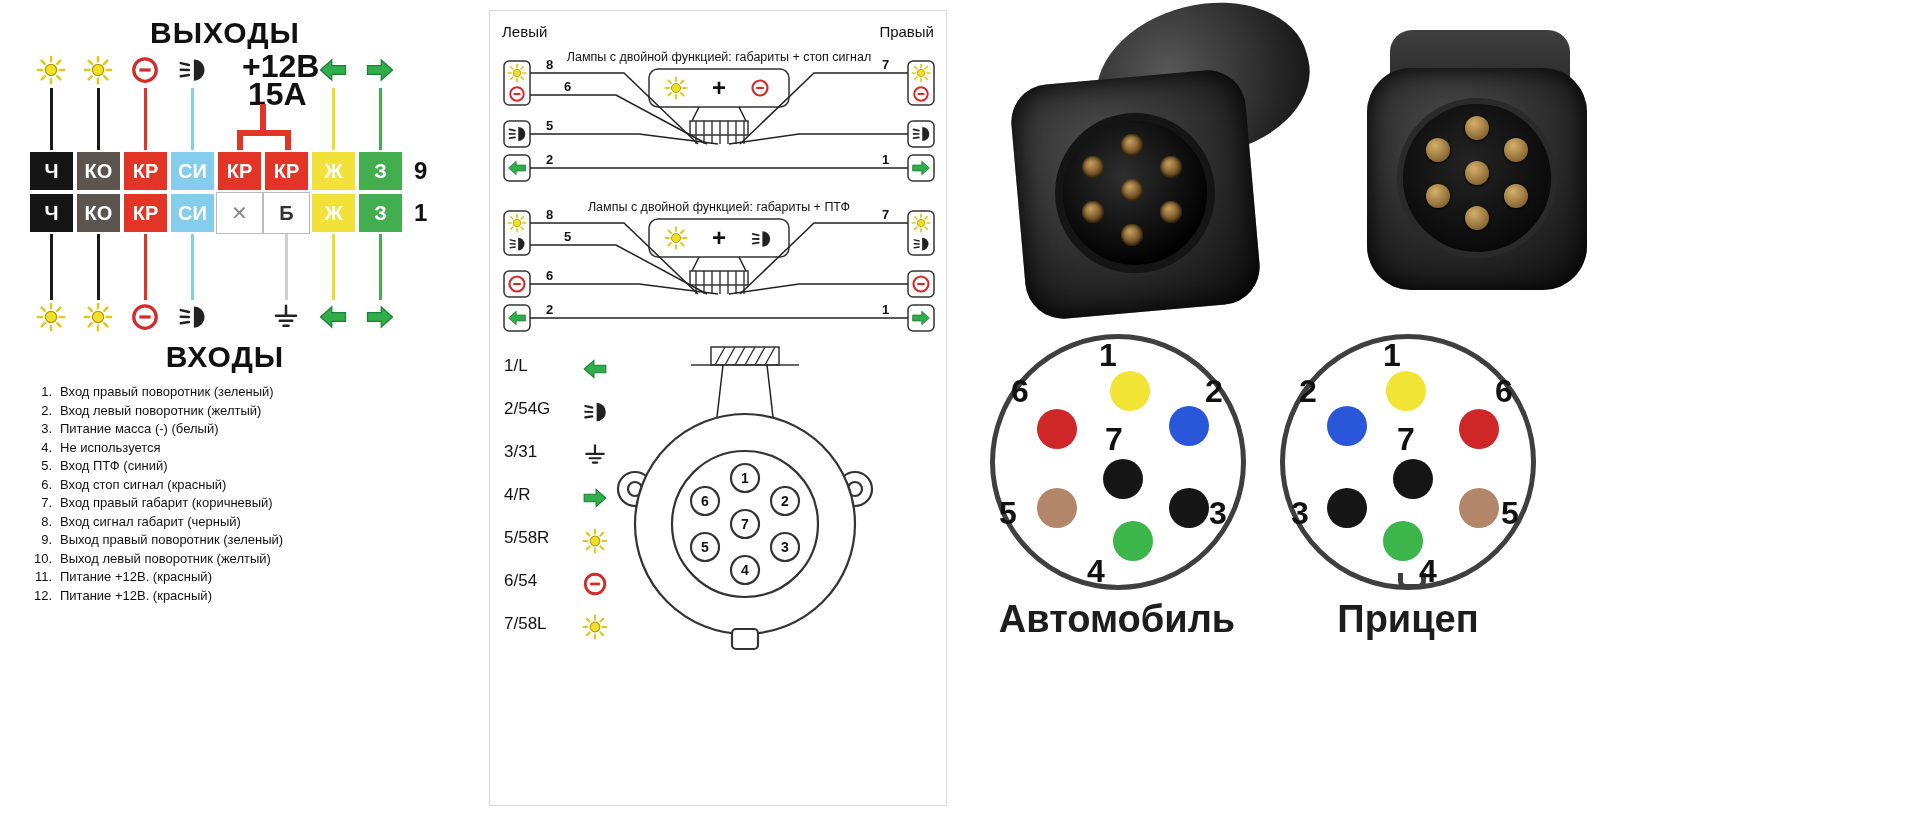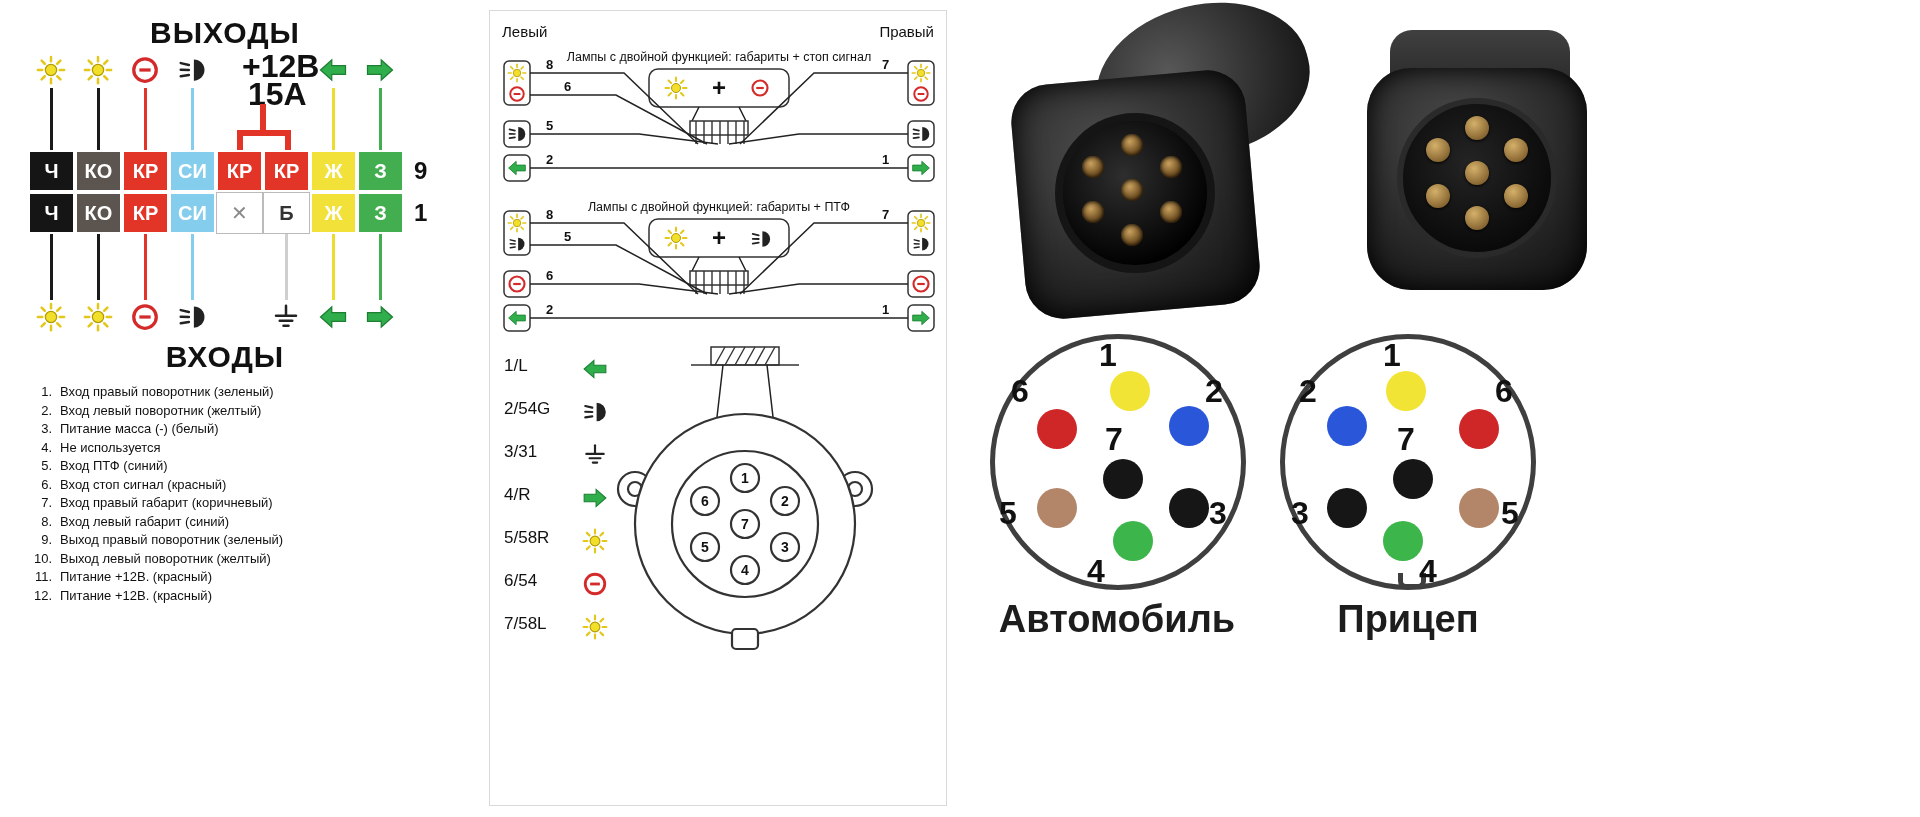--- a/index.html
+++ b/index.html
@@ -217,21 +217,21 @@
     <div class="leg-row">
         <span class="leg-num">6.</span>
         <span>Вход стоп сигнал (красный)</span>
       </div>
     <div class="leg-row">
         <span class="leg-num">7.</span>
         <span>Вход правый габарит (коричневый)</span>
       </div>
     <div class="leg-row">
         <span class="leg-num">8.</span>
-        <span>Вход левый габарит (синий)</span>
+        <span>Вход сигнал габарит (черный)</span>
       </div>
     <div class="leg-row">
         <span class="leg-num">9.</span>
         <span>Выход правый поворотник (зеленый)</span>
       </div>
     <div class="leg-row">
         <span class="leg-num">10.</span>
         <span>Выход левый поворотник (желтый)</span>
       </div>
     <div class="leg-row">

